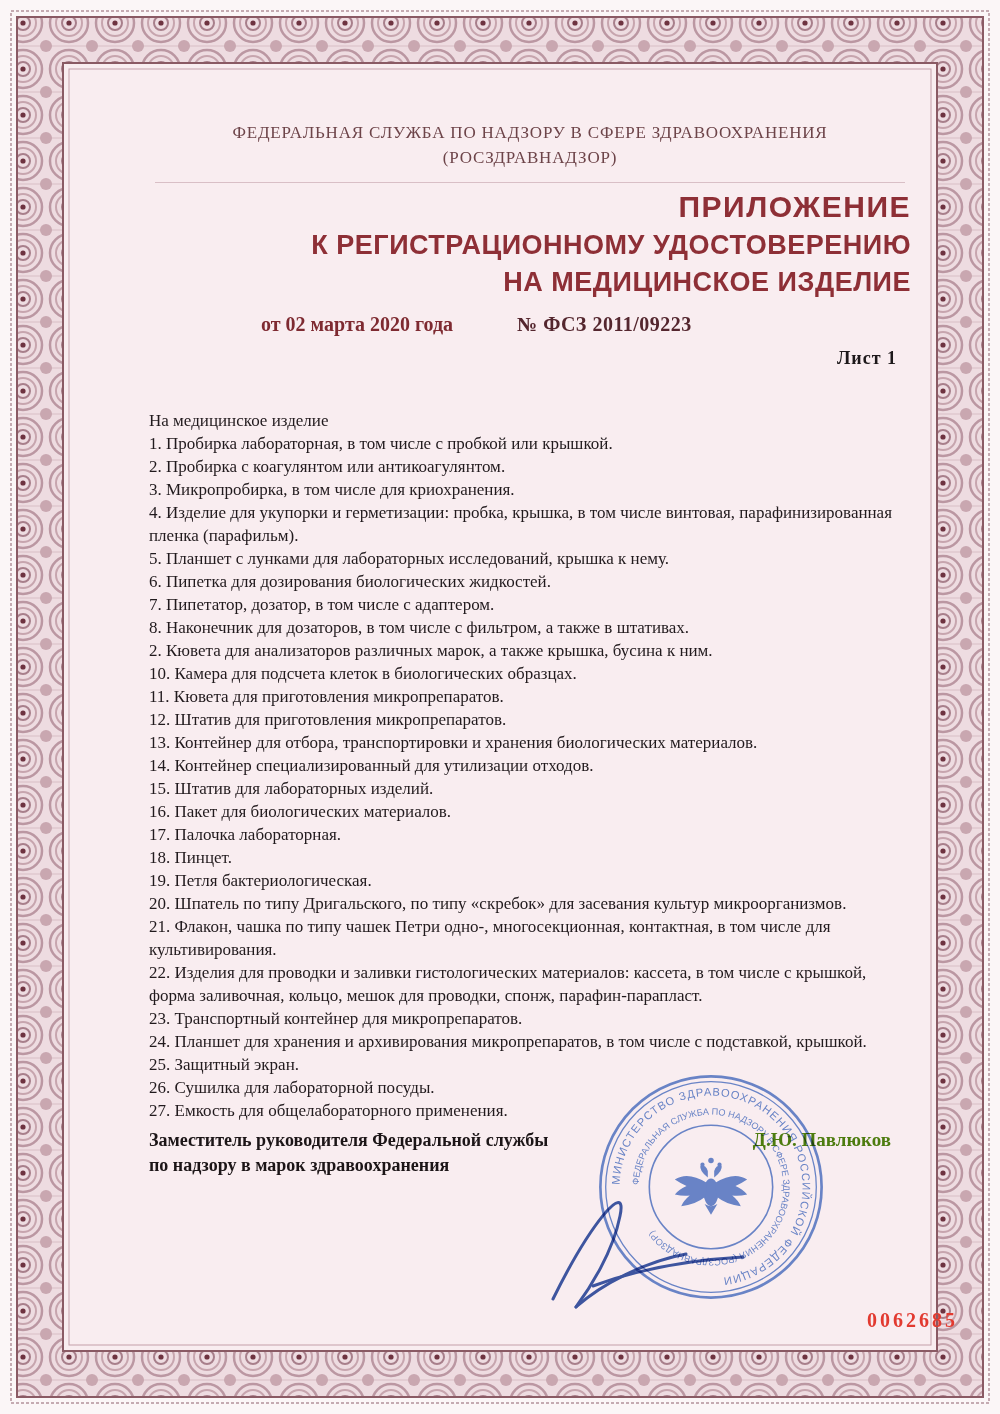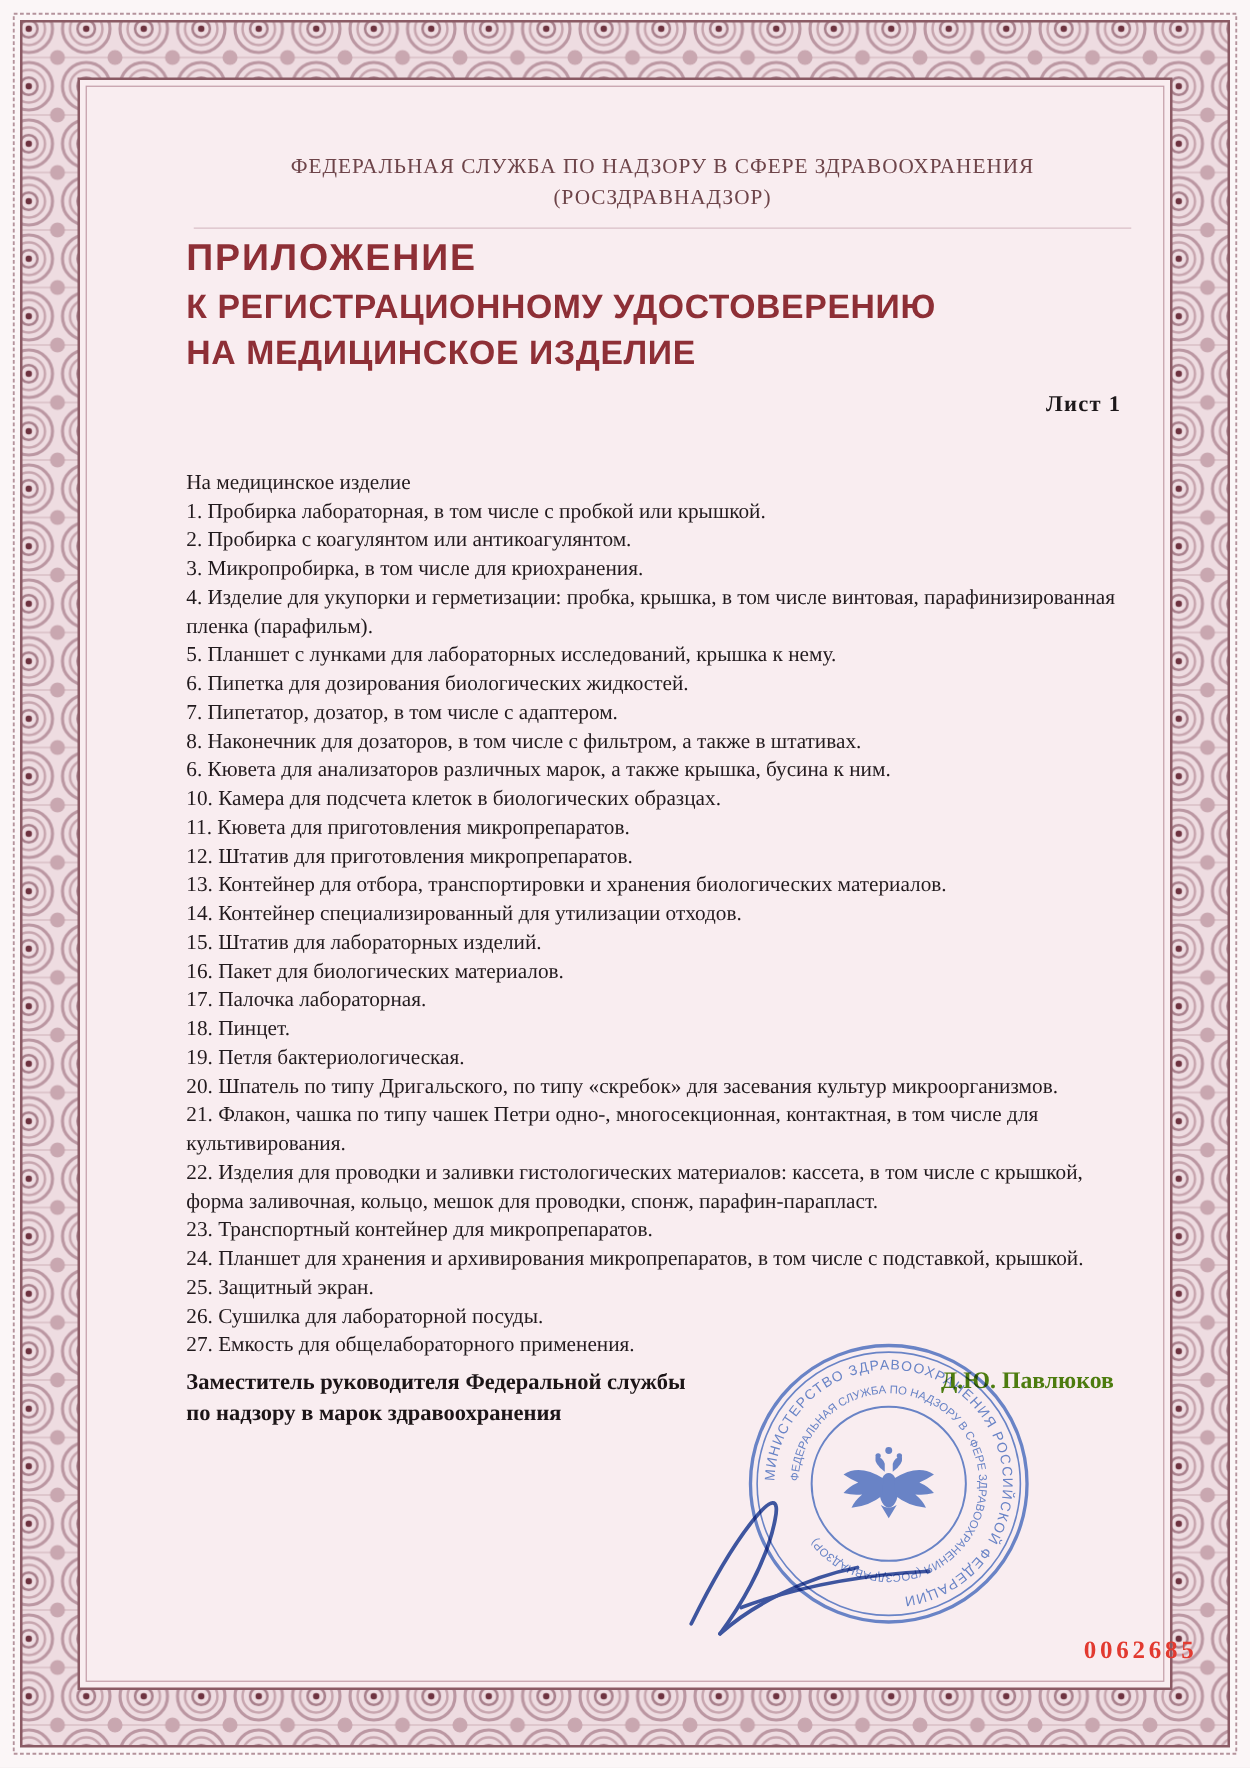--- a/index.html
+++ b/index.html
@@ -18,21 +18,21 @@
     z-index:2;box-sizing:border-box;
     padding:0 44px 0 84px;
     color:#241d20;
   }
   .agency{
     margin-top:56px;text-align:center;
     color:#6d4449;font-size:17px;letter-spacing:.8px;line-height:1.45;
   }
   .head-rule{border:none;border-top:1px solid #d9bfc6;margin:12px 6px 2px;}
   .doc-title{
-    margin:4px 0 12px;text-align:left;
+    margin:4px 0 12px;text-align:right;
     font-family:"Liberation Sans",sans-serif;
     color:#8e2f36;font-weight:bold;
   }
   .doc-title .t1{font-size:30px;line-height:40px;letter-spacing:1.5px;}
   .doc-title .t2,.doc-title .t3{font-size:27px;line-height:37px;letter-spacing:.5px;}
   .meta-row{display:flex;margin-top:4px;font-weight:bold;font-size:20px;}
   .meta-date{margin-left:112px;color:#7e2a31;}
   .meta-number{margin-left:64px;color:#54262e;letter-spacing:.5px;}
   .sheet{
     text-align:right;margin-top:12px;margin-right:14px;
@@ -96,35 +96,39 @@
     </div>
 
     <hr class="head-rule">
 
     <div class="doc-title">
       <div class="t1">ПРИЛОЖЕНИЕ</div>
       <div class="t2">К РЕГИСТРАЦИОННОМУ УДОСТОВЕРЕНИЮ</div>
       <div class="t3">НА МЕДИЦИНСКОЕ ИЗДЕЛИЕ</div>
     </div>
 
+    <div class="meta-row">
+      <span class="meta-date">от 02 марта 2020 года</span>
+      <span class="meta-number">№ ФСЗ 2011/09223</span>
+    </div>
 
     <div class="sheet">Лист 1</div>
 
     <div class="body-block">
       <div>На медицинское изделие</div>
       <div>
           <div class="list-item">1. Пробирка лабораторная, в том числе с пробкой или крышкой.</div>
           <div class="list-item">2. Пробирка с коагулянтом или антикоагулянтом.</div>
           <div class="list-item">3. Микропробирка, в том числе для криохранения.</div>
           <div class="list-item">4. Изделие для укупорки и герметизации: пробка, крышка, в том числе винтовая, парафинизированная пленка (парафильм).</div>
           <div class="list-item">5. Планшет с лунками для лабораторных исследований, крышка к нему.</div>
           <div class="list-item">6. Пипетка для дозирования биологических жидкостей.</div>
           <div class="list-item">7. Пипетатор, дозатор, в том числе с адаптером.</div>
           <div class="list-item">8. Наконечник для дозаторов, в том числе с фильтром, а также в штативах.</div>
-          <div class="list-item">6. Кювета для анализаторов различных марок, а также крышка, бусина к ним.</div>
+          <div class="list-item">2. Кювета для анализаторов различных марок, а также крышка, бусина к ним.</div>
           <div class="list-item">10. Камера для подсчета клеток в биологических образцах.</div>
           <div class="list-item">11. Кювета для приготовления микропрепаратов.</div>
           <div class="list-item">12. Штатив для приготовления микропрепаратов.</div>
           <div class="list-item">13. Контейнер для отбора, транспортировки и хранения биологических материалов.</div>
           <div class="list-item">14. Контейнер специализированный для утилизации отходов.</div>
           <div class="list-item">15. Штатив для лабораторных изделий.</div>
           <div class="list-item">16. Пакет для биологических материалов.</div>
           <div class="list-item">17. Палочка лабораторная.</div>
           <div class="list-item">18. Пинцет.</div>
           <div class="list-item">19. Петля бактериологическая.</div>

